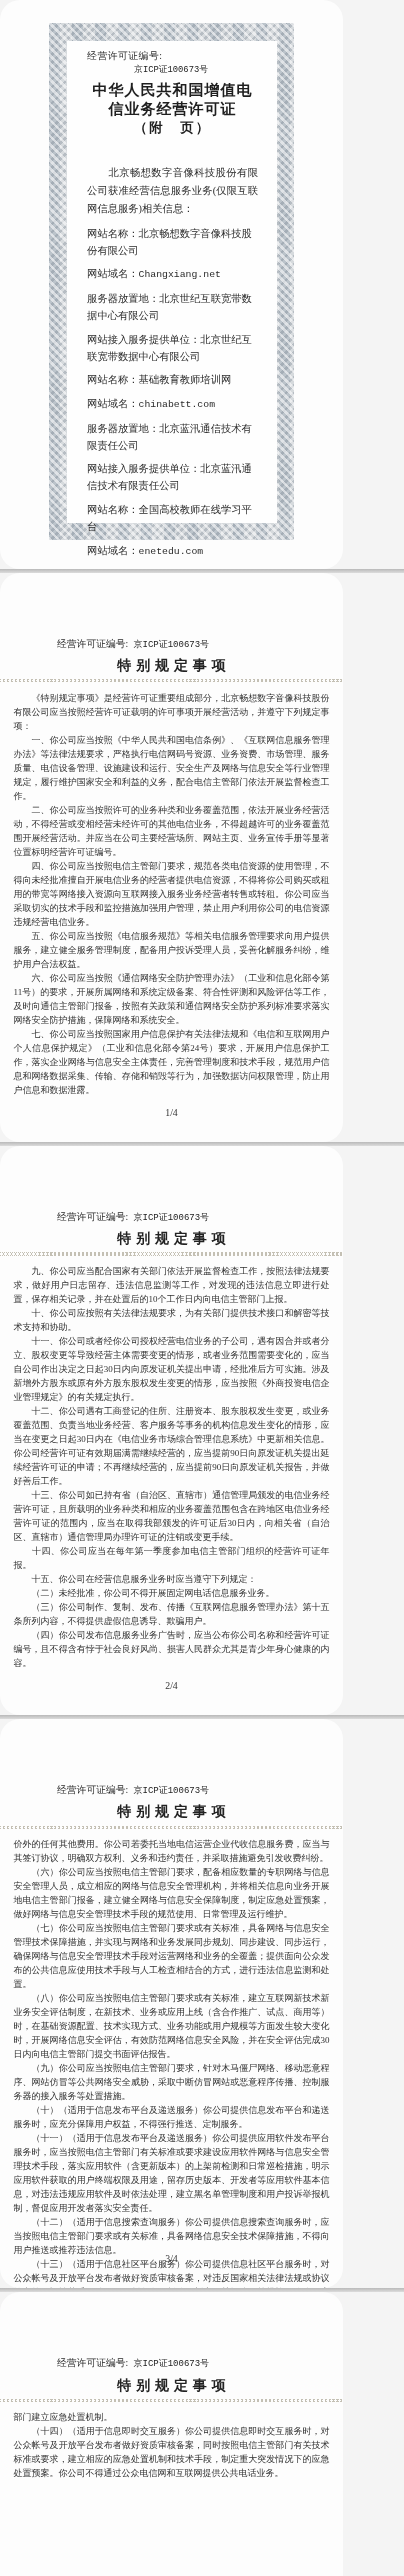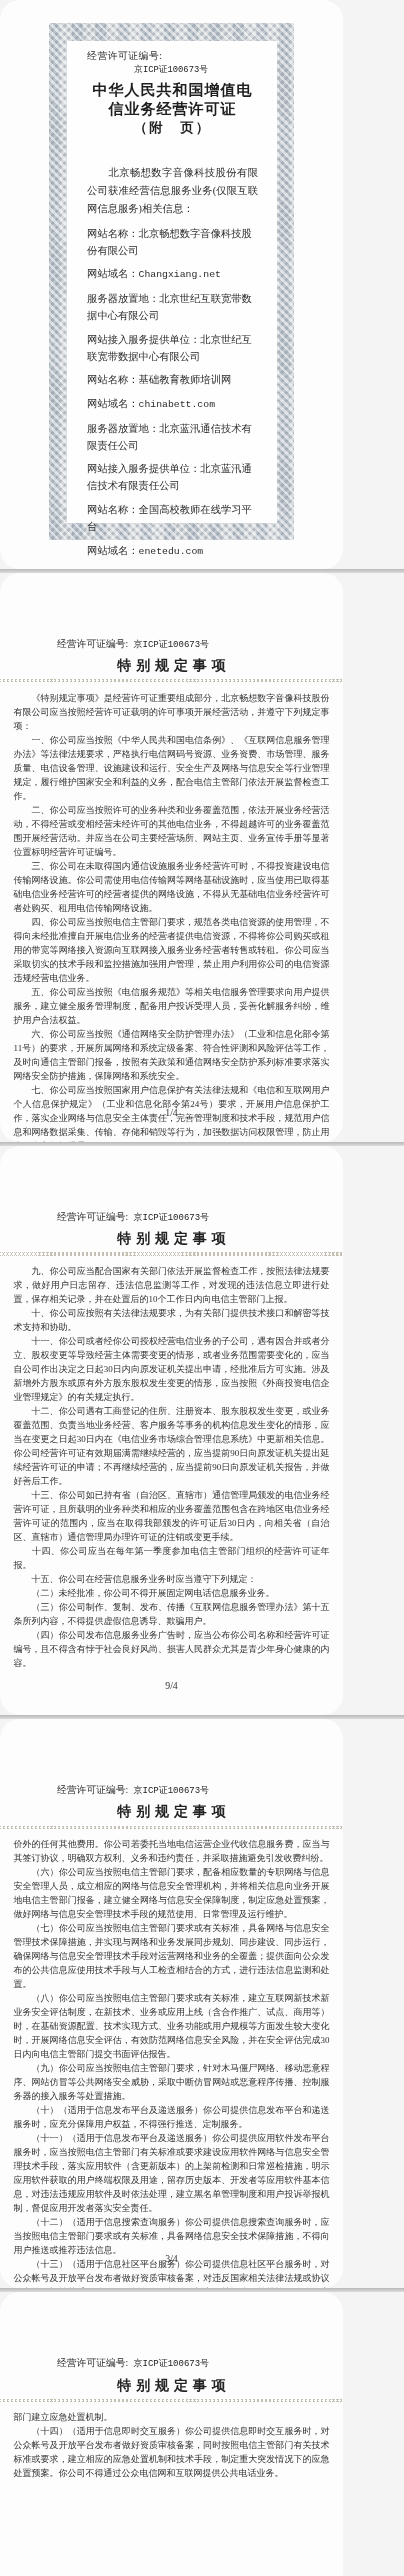--- a/index.html
+++ b/index.html
@@ -92,21 +92,20 @@
   <div class="sp-header">
     <span>经营许可证编号:</span><span class="num">京ICP证100673号</span>
   </div>
   <div class="sp-title">特别规定事项</div>
   <div class="sp-rule"></div>
   <div class="sp-body">
 
   <p class="para">　　《特别规定事项》是经营许可证重要组成部分，北京畅想数字音像科技股份有限公司应当按照经营许可证载明的许可事项开展经营活动，并遵守下列规定事项：</p>
       <p class="para">　　一、你公司应当按照《中华人民共和国电信条例》、《互联网信息服务管理办法》等法律法规要求，严格执行电信网码号资源、业务资费、市场管理、服务质量、电信设备管理、设施建设和运行、安全生产及网络与信息安全等行业管理规定，履行维护国家安全和利益的义务，配合电信主管部门依法开展监督检查工作。</p>
       <p class="para">　　二、你公司应当按照许可的业务种类和业务覆盖范围，依法开展业务经营活动，不得经营或变相经营未经许可的其他电信业务，不得超越许可的业务覆盖范围开展经营活动。并应当在公司主要经营场所、网站主页、业务宣传手册等显著位置标明经营许可证编号。</p>
-      <p class="para">　　三、你公司在未取得国内通信设施服务业务经营许可时，不得投资建设电信传输网络设施。你公司需使用电信传输网等网络基础设施时，应当使用已取得基础电信业务经营许可的经营者提供的网络设施，不得从无基础电信业务经营许可者处购买、租用电信传输网络设施。</p>
       <p class="para">　　四、你公司应当按照电信主管部门要求，规范各类电信资源的使用管理，不得向未经批准擅自开展电信业务的经营者提供电信资源，不得将你公司购买或租用的带宽等网络接入资源向互联网接入服务业务经营者转售或转租。你公司应当采取切实的技术手段和监控措施加强用户管理，禁止用户利用你公司的电信资源违规经营电信业务。</p>
       <p class="para">　　五、你公司应当按照《电信服务规范》等相关电信服务管理要求向用户提供服务，建立健全服务管理制度，配备用户投诉受理人员，妥善化解服务纠纷，维护用户合法权益。</p>
       <p class="para">　　六、你公司应当按照《通信网络安全防护管理办法》（工业和信息化部令第11号）的要求，开展所属网络和系统定级备案、符合性评测和风险评估等工作，及时向通信主管部门报备，按照有关政策和通信网络安全防护系列标准要求落实网络安全防护措施，保障网络和系统安全。</p>
       <p class="para">　　七、你公司应当按照国家用户信息保护有关法律法规和《电信和互联网用户个人信息保护规定》（工业和信息化部令第24号）要求，开展用户信息保护工作，落实企业网络与信息安全主体责任，完善管理制度和技术手段，规范用户信息和网络数据采集、传输、存储和销毁等行为，加强数据访问权限管理，防止用户信息和数据泄露。</p>
     </div>
   <div class="pageno">1/4</div>
 </div>
 
 <div class="page-divider"></div>
 
@@ -122,21 +121,21 @@
       <p class="para">　　十、你公司应按照有关法律法规要求，为有关部门提供技术接口和解密等技术支持和协助。</p>
       <p class="para">　　十一、你公司或者经你公司授权经营电信业务的子公司，遇有因合并或者分立、股权变更等导致经营主体需要变更的情形，或者业务范围需要变化的，应当自公司作出决定之日起30日内向原发证机关提出申请，经批准后方可实施。涉及新增外方股东或原有外方股东股权发生变更的情形，应当按照《外商投资电信企业管理规定》的有关规定执行。</p>
       <p class="para">　　十二、你公司遇有工商登记的住所、注册资本、股东股权发生变更，或业务覆盖范围、负责当地业务经营、客户服务等事务的机构信息发生变化的情形，应当在变更之日起30日内在《电信业务市场综合管理信息系统》中更新相关信息。你公司经营许可证有效期届满需继续经营的，应当提前90日向原发证机关提出延续经营许可证的申请；不再继续经营的，应当提前90日向原发证机关报告，并做好善后工作。</p>
       <p class="para">　　十三、你公司如已持有省（自治区、直辖市）通信管理局颁发的电信业务经营许可证，且所载明的业务种类和相应的业务覆盖范围包含在跨地区电信业务经营许可证的范围内，应当在取得我部颁发的许可证后30日内，向相关省（自治区、直辖市）通信管理局办理许可证的注销或变更手续。</p>
       <p class="para">　　十四、你公司应当在每年第一季度参加电信主管部门组织的经营许可证年报。</p>
       <p class="para">　　十五、你公司在经营信息服务业务时应当遵守下列规定：</p>
       <p class="para">　　（二）未经批准，你公司不得开展固定网电话信息服务业务。</p>
       <p class="para">　　（三）你公司制作、复制、发布、传播《互联网信息服务管理办法》第十五条所列内容，不得提供虚假信息诱导、欺骗用户。</p>
       <p class="para">　　（四）你公司发布信息服务业务广告时，应当公布你公司名称和经营许可证编号，且不得含有悖于社会良好风尚、损害人民群众尤其是青少年身心健康的内容。</p>
     </div>
-  <div class="pageno">9/4</div>
+  <div class="pageno">2/4</div>
 </div>
 
 <div class="page-divider"></div>
 
 <div class="page sp">
   <div class="sp-header">
     <span>经营许可证编号:</span><span class="num">京ICP证100673号</span>
   </div>
   <div class="sp-title">特别规定事项</div>
   <div class="sp-rule"></div>

